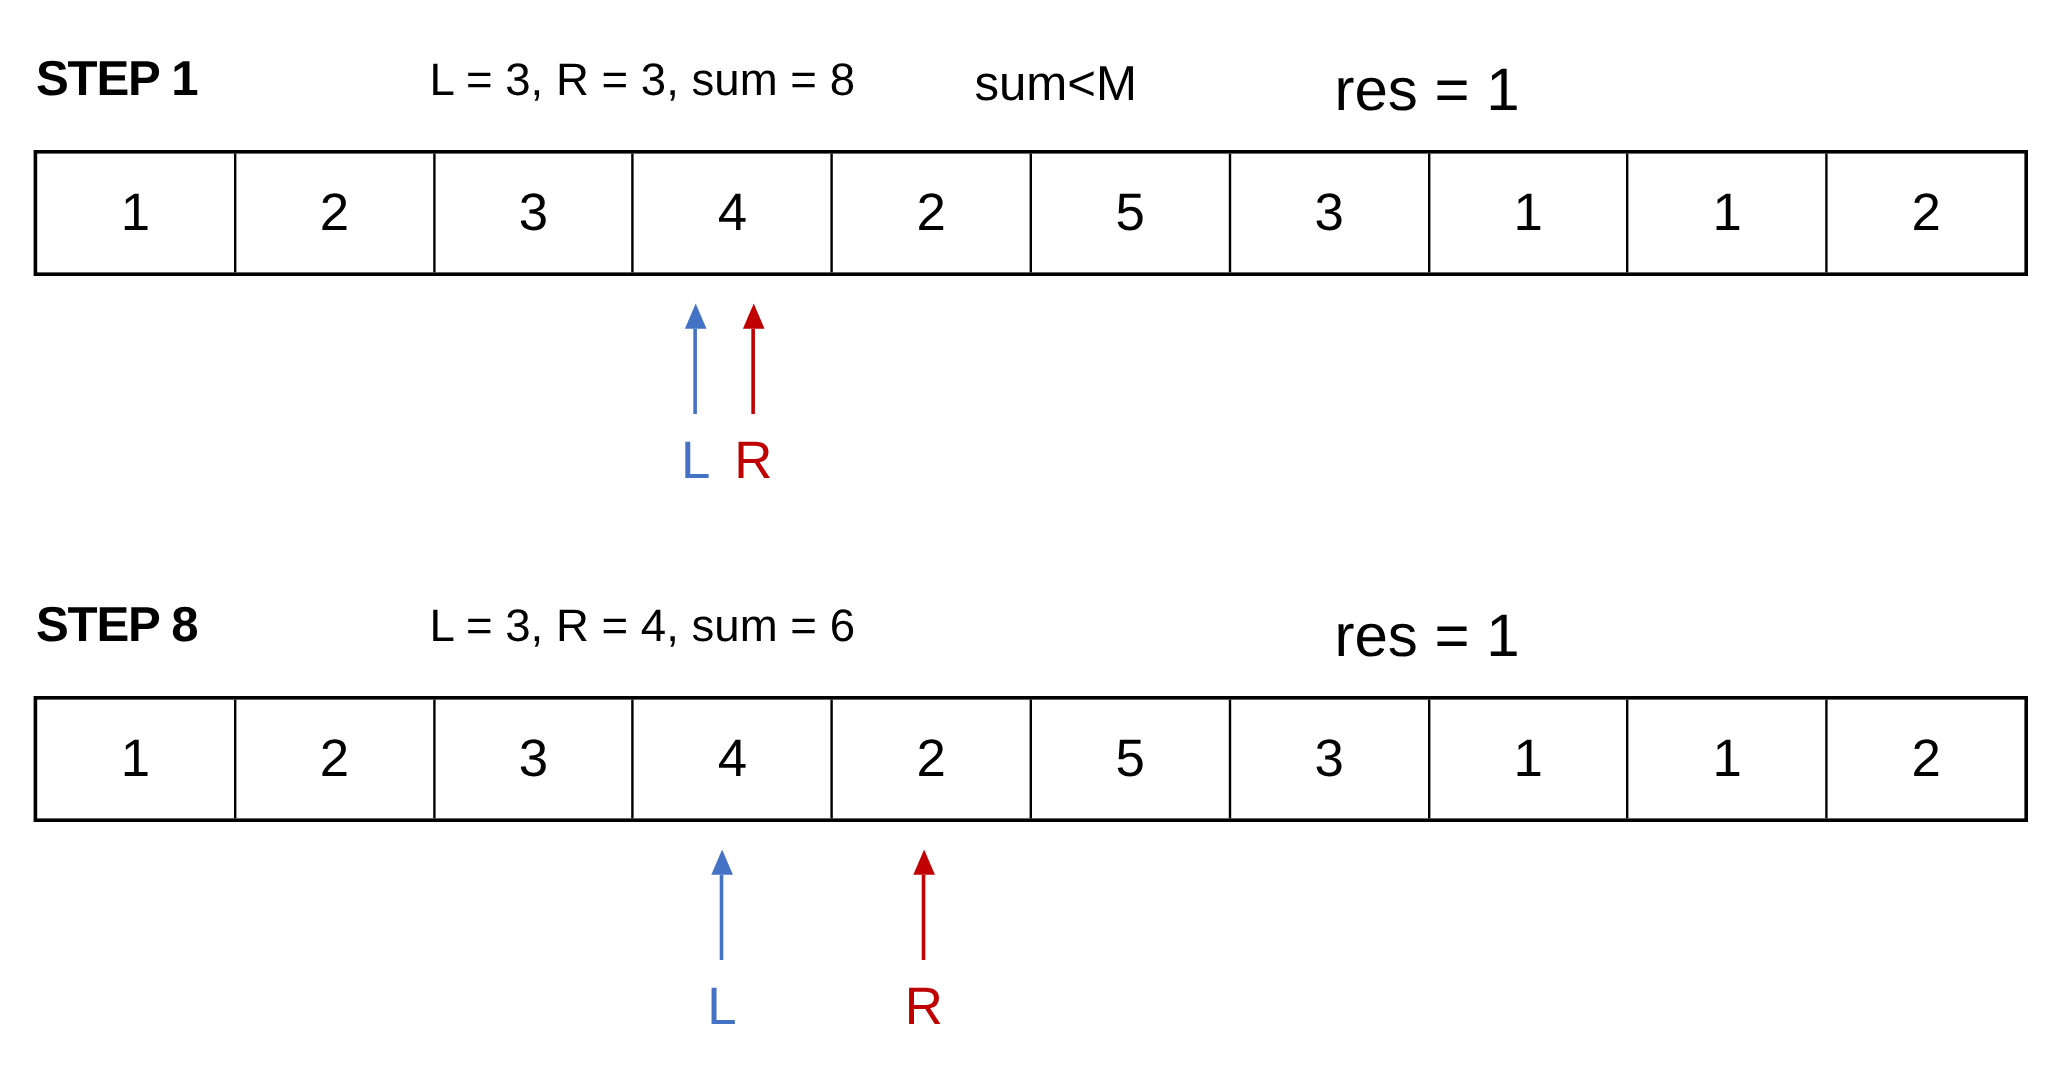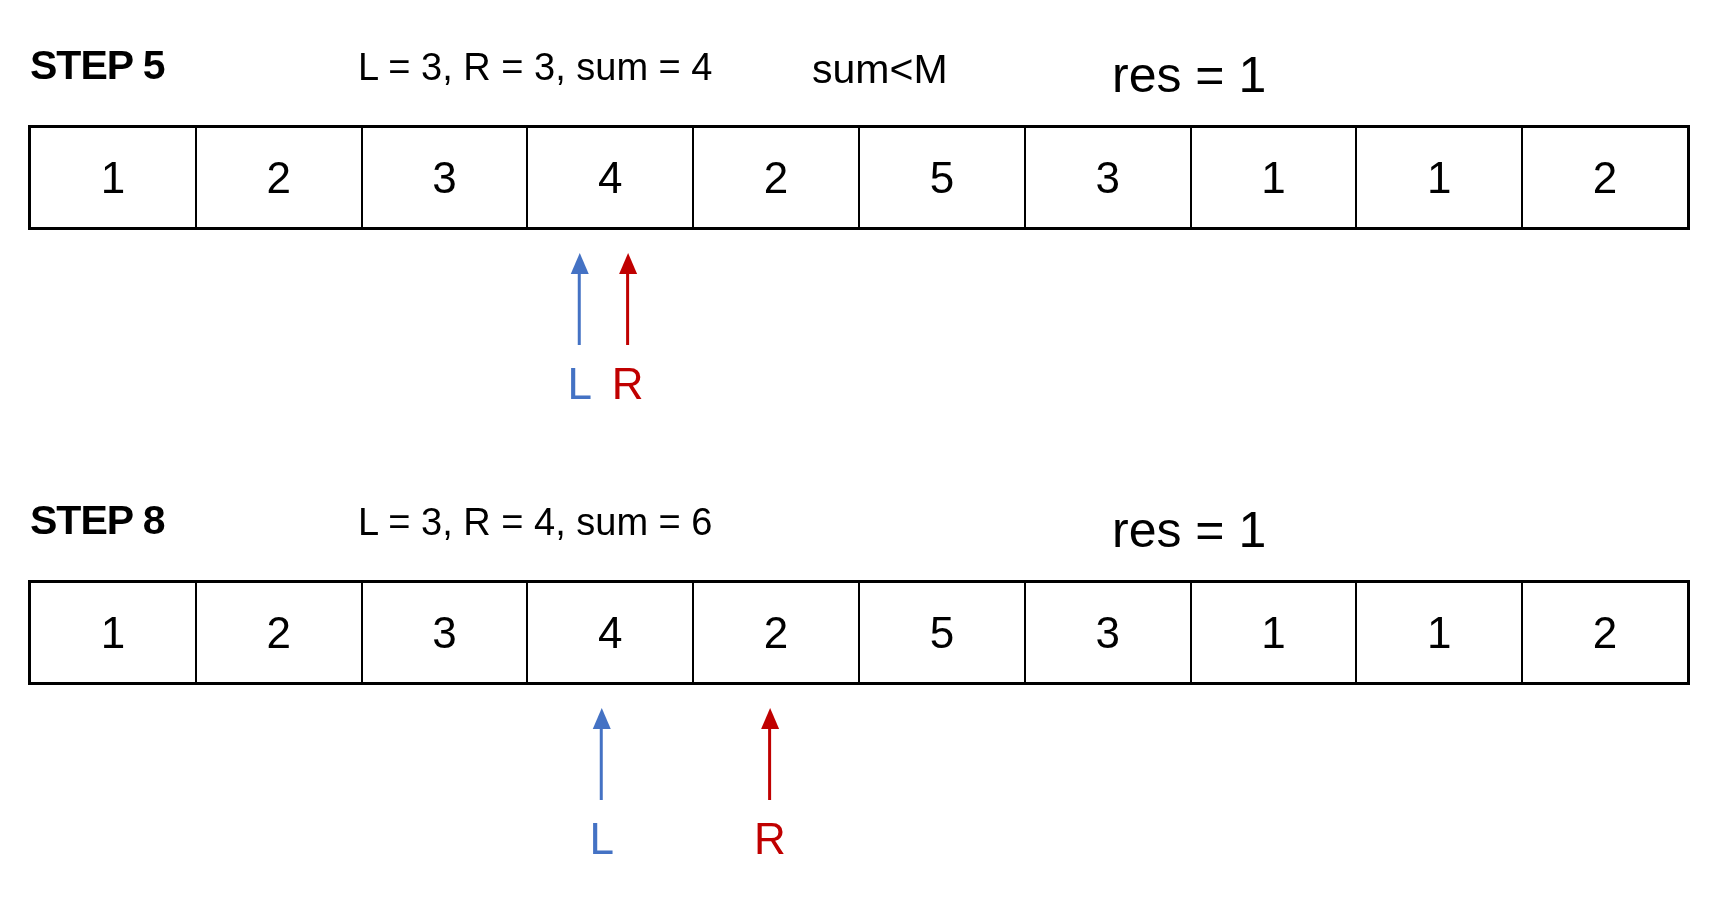--- a/index.html
+++ b/index.html
@@ -58,22 +58,22 @@
   }
   .arrow-line { width: 3px; height: 71px; }
   .pointer-label { margin-top: 17px; font-size: 44px; line-height: 1; }
 </style>
 </head>
 <body>
 
 <div class="canvas">
 
   <section class="step step-7">
-    <span class="step-title">STEP 5</span>
-    <span class="step-state">L = 3, R = 3, sum = 4</span>
+    <span class="step-title">STEP 1</span>
+    <span class="step-state">L = 3, R = 3, sum = 8</span>
     <span class="step-cond">sum&lt;M</span>
     <span class="step-res">res = 1</span>
     <div class="array">
         <div class="cell">1</div>
         <div class="cell">2</div>
         <div class="cell">3</div>
         <div class="cell">4</div>
         <div class="cell">2</div>
         <div class="cell">5</div>
         <div class="cell">3</div>

